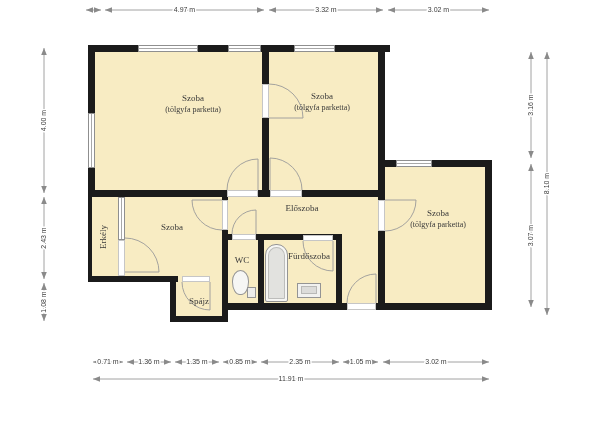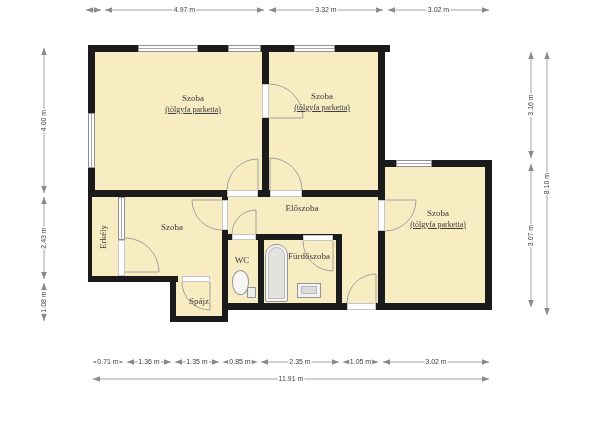--- a/index.html
+++ b/index.html
@@ -8,21 +8,21 @@
   .layer{position:absolute;inset:0;}
   .room-fill{position:absolute;}
   .wall{position:absolute;background:#1b1b1b;}
   .win{position:absolute;box-sizing:border-box;border:1px solid #8f8f8f;}
   .win.h{background:linear-gradient(to bottom,#fff 38%,#a8a8a8 38%,#a8a8a8 62%,#fff 62%);}
   .win.v{background:linear-gradient(to right,#fff 38%,#a8a8a8 38%,#a8a8a8 62%,#fff 62%);}
   .opening{position:absolute;box-sizing:border-box;background:#fff;border:1px solid #c6c6c6;}
   .room-label{position:absolute;transform:translate(-50%,-50%);
       font-family:"Liberation Serif",serif;font-size:9px;color:#3a3a3a;
       text-align:center;line-height:1.3;white-space:nowrap;}
-  .room-label .sub{font-size:8px;text-decoration:underline;}
+  .room-label .sub{font-size:8px;}
   .room-label.rot{transform:translate(-50%,-50%) rotate(-90deg);}
   #overlay{position:absolute;inset:0;}
   #overlay text{font-family:"Liberation Sans",sans-serif;font-size:7px;fill:#3c3c3c;
       stroke:#fff;stroke-width:3px;paint-order:stroke;stroke-linejoin:round;}
   .fixture{position:absolute;box-sizing:border-box;}
   .bathtub{left:265px;top:244px;width:23px;height:58px;background:#f6f6f4;
       border:1px solid #949494;border-radius:11px 11px 2px 2px;}
   .tub-inner{position:absolute;inset:2px;background:#e2e2df;border:1px solid #bdbdbb;
       border-radius:9px 9px 1px 1px;}
   .sink{left:297px;top:283px;width:24px;height:15px;background:#f1f1ef;border:1px solid #949494;}

